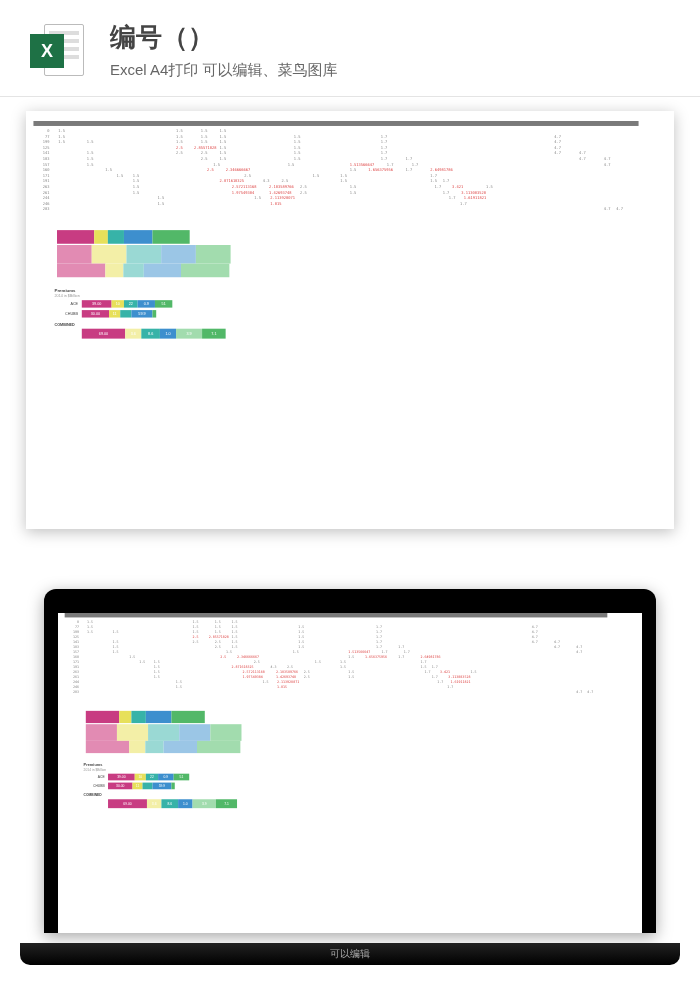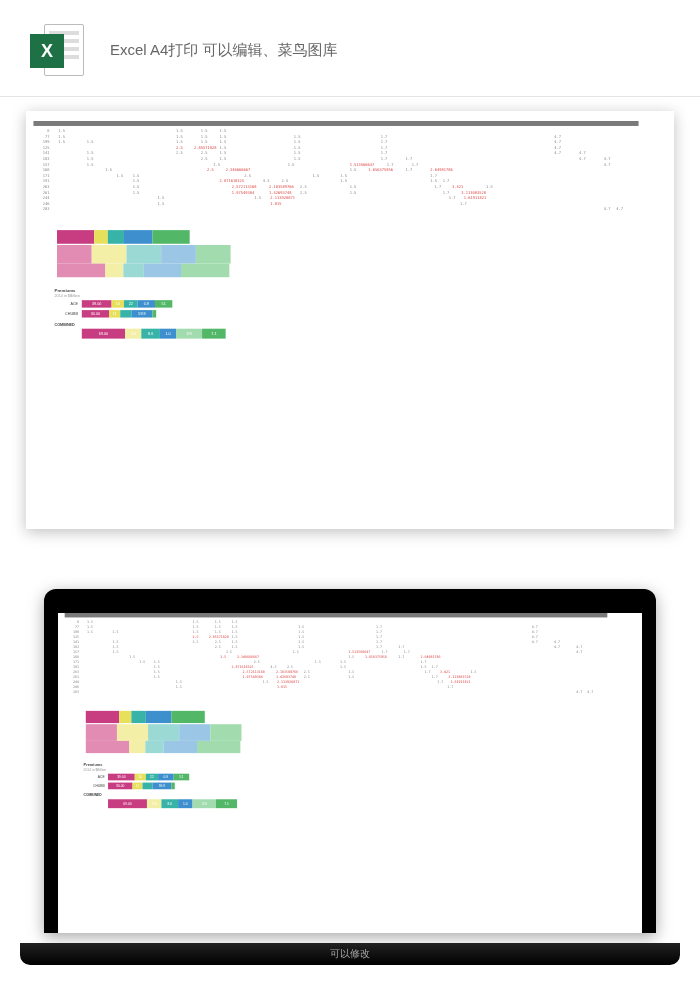--- a/index.html
+++ b/index.html
@@ -126,20 +126,21 @@
 </style>
 </head>
 <body>
 
 <div class="header">
   <div class="excel-badge">
     <div class="excel-doc"></div>
     <div class="excel-x">X</div>
   </div>
   <div class="title-block">
+    <div class="title-main">编号（）</div>
     <div class="title-sub">Excel A4打印 可以编辑、菜鸟图库</div>
   </div>
 </div>
 <div class="divider"></div>
 
 <div class="page page-large">
   <div class="sheet">
       <div class="topbar"></div>
       <div class="data-area">
         <div class="leftcol" style="top: 0px;">0</div>
@@ -483,14 +484,14 @@
               <div class="seg" style="width: 26px; background: rgb(61, 143, 206);">1.0</div>
               <div class="seg" style="width: 42px; background: rgb(162, 220, 174);">3.9</div>
               <div class="seg" style="width: 38px; background: rgb(82, 184, 104);">7.1</div>
             </div>
           </div>
         </div>
       </div>
   </div>
 </div>
 <div class="laptop-bottom">
-  <span>可以修改</span>
+  <span>可以编辑</span>
 </div>
 
 </body></html>

